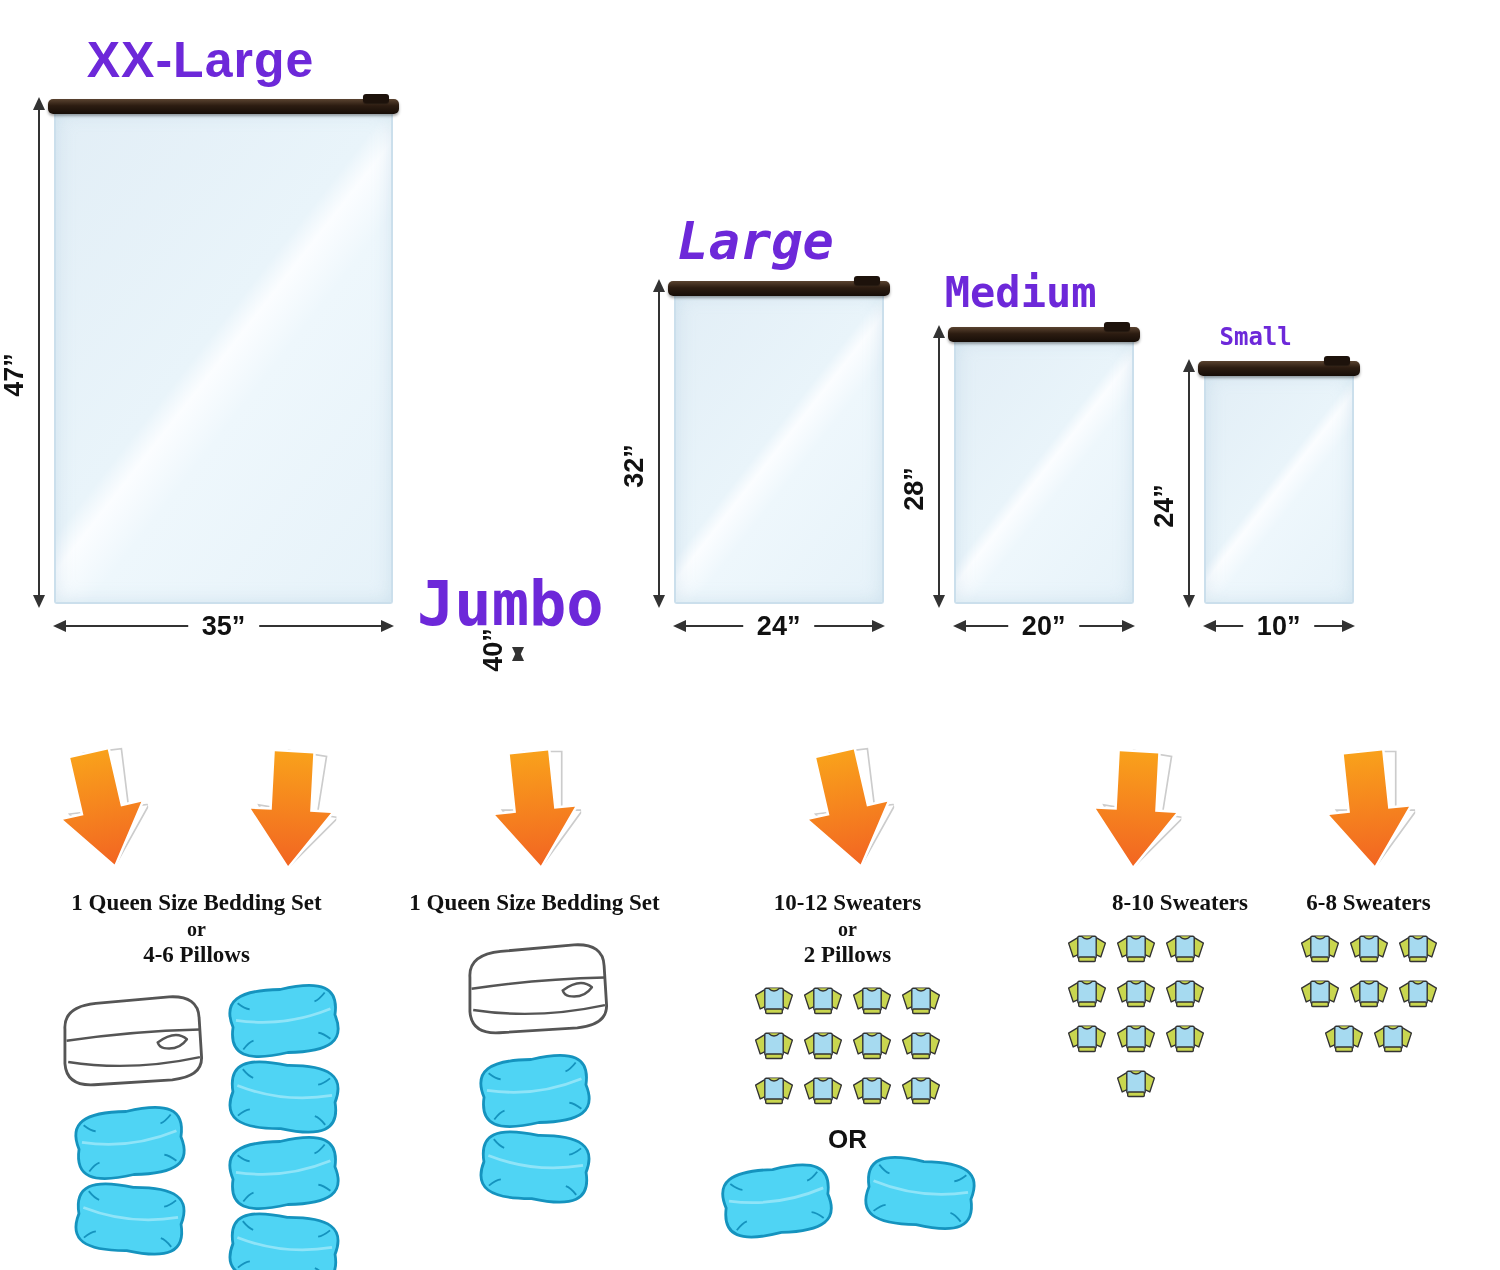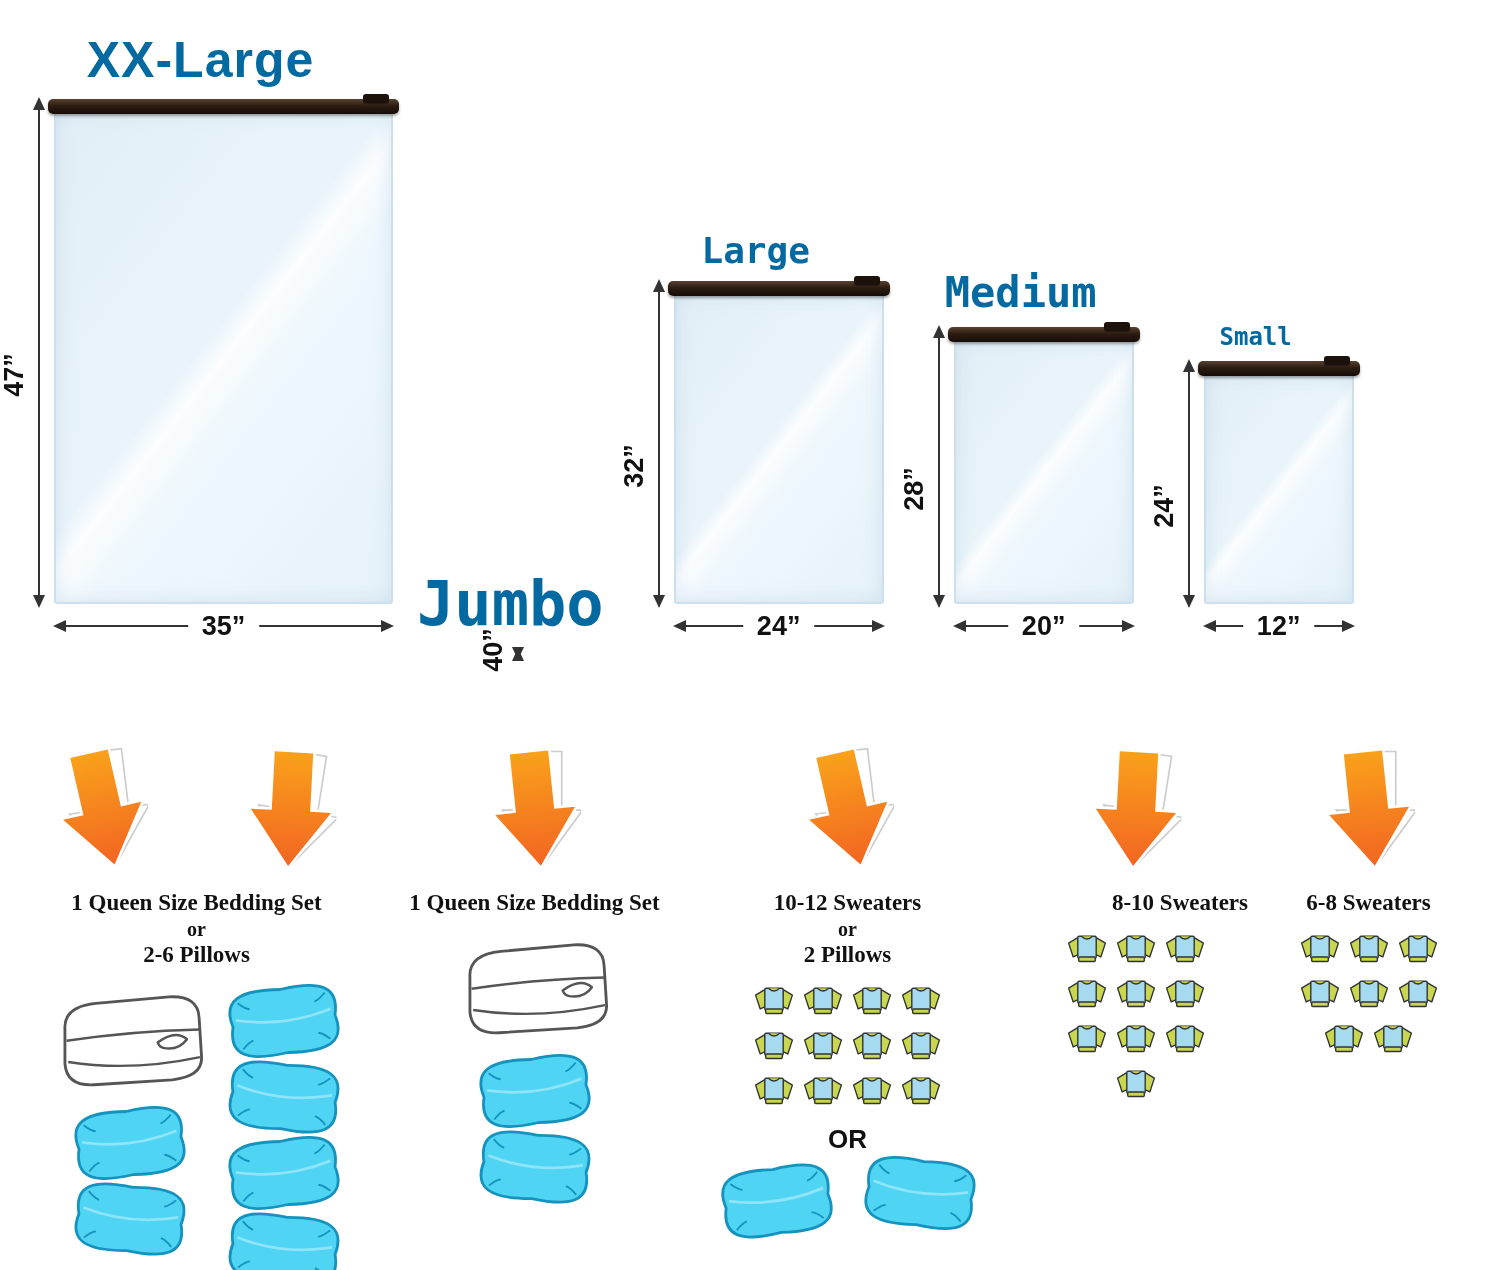--- a/index.html
+++ b/index.html
@@ -6,24 +6,24 @@
   body{
     width:1500px;height:1270px;position:relative;background:#fff;overflow:hidden;
     font-family:"Liberation Sans",sans-serif;color:#111;
   }
   
   .top{
     position:absolute;top:10px;left:8px;right:8px;height:640px;
     display:flex;align-items:flex-end;column-gap:24px;
   }
   .bag-col{display:flex;flex-direction:column;align-items:center;}
-  .bag-title{font-weight:bold;margin-bottom:10px;white-space:nowrap;color:#0369a1;}
+  .bag-title{font-weight:bold;margin-bottom:10px;white-space:nowrap;color:#6d28d9;}
   .t-xxl{font-family:"Liberation Sans",sans-serif;font-size:50px;font-weight:800;letter-spacing:1px;}
   .t-jumbo{font-family:"DejaVu Sans Mono",monospace;font-size:62px;font-weight:bold;}
-  .t-large{font-family:"DejaVu Sans Mono",monospace;font-size:36px;font-weight:bold;}
+  .t-large{font-family:"DejaVu Sans Mono",monospace;font-size:52px;font-weight:bold;font-style:italic;}
   .t-medium{font-family:"DejaVu Sans Mono",monospace;font-size:42px;font-weight:bold;}
   .t-small{font-family:"DejaVu Sans Mono",monospace;font-size:24px;font-weight:bold;}
 
   .bag-wrap{display:flex;align-items:stretch;}
   .vdim{position:relative;width:46px;flex:none;}
   .vline{position:absolute;right:14px;top:4px;bottom:48px;width:2px;background:var(--dimension-line,#333);}
   .vline::before{content:"";position:absolute;top:-12px;left:-5px;border:6px solid transparent;border-bottom:13px solid var(--dimension-line,#333);}
   .vline::after{content:"";position:absolute;bottom:-12px;left:-5px;border:6px solid transparent;border-top:13px solid var(--dimension-line,#333);}
   .vlabel{
     position:absolute;right:24px;top:50%;transform:translateY(-50%) rotate(180deg);
@@ -224,21 +224,21 @@
       </div>
       <div class="bag-and-h">
         <div class="bag">
           <div class="zipper">
               <div class="zip-tab"></div>
             </div>
           <div class="bag-body b-small"></div>
         </div>
         <div class="hdim">
           <div class="hline"></div>
-          <span class="hlabel">12”</span>
+          <span class="hlabel">10”</span>
         </div>
       </div>
     </div>
   </div>
 
 </div>
 
 <div class="bottom">
 
   <div class="cap-col c-xxl">
@@ -246,21 +246,21 @@
       <svg class="dn-arrow tilt-a" viewBox="0 0 110 150">
           <use href="#sym-arrow"></use>
         </svg>
       <svg class="dn-arrow tilt-b" viewBox="0 0 110 150">
           <use href="#sym-arrow"></use>
         </svg>
     </div>
     <div class="cap-text">
       <div>1 Queen Size Bedding Set</div>
       <div class="mid">or</div>
-      <div>2-6 Pillows</div>
+      <div>4-6 Pillows</div>
     </div>
     <div class="cap-body two-col">
       <div class="stack">
         <svg class="comforter" viewBox="0 0 200 150">
             <use href="#sym-comforter"></use>
           </svg>
         <div class="pillows">
             <div class="icon-row">
               <svg class="icon pillow" viewBox="0 0 130 90">
                 <use href="#sym-pillow"></use>

